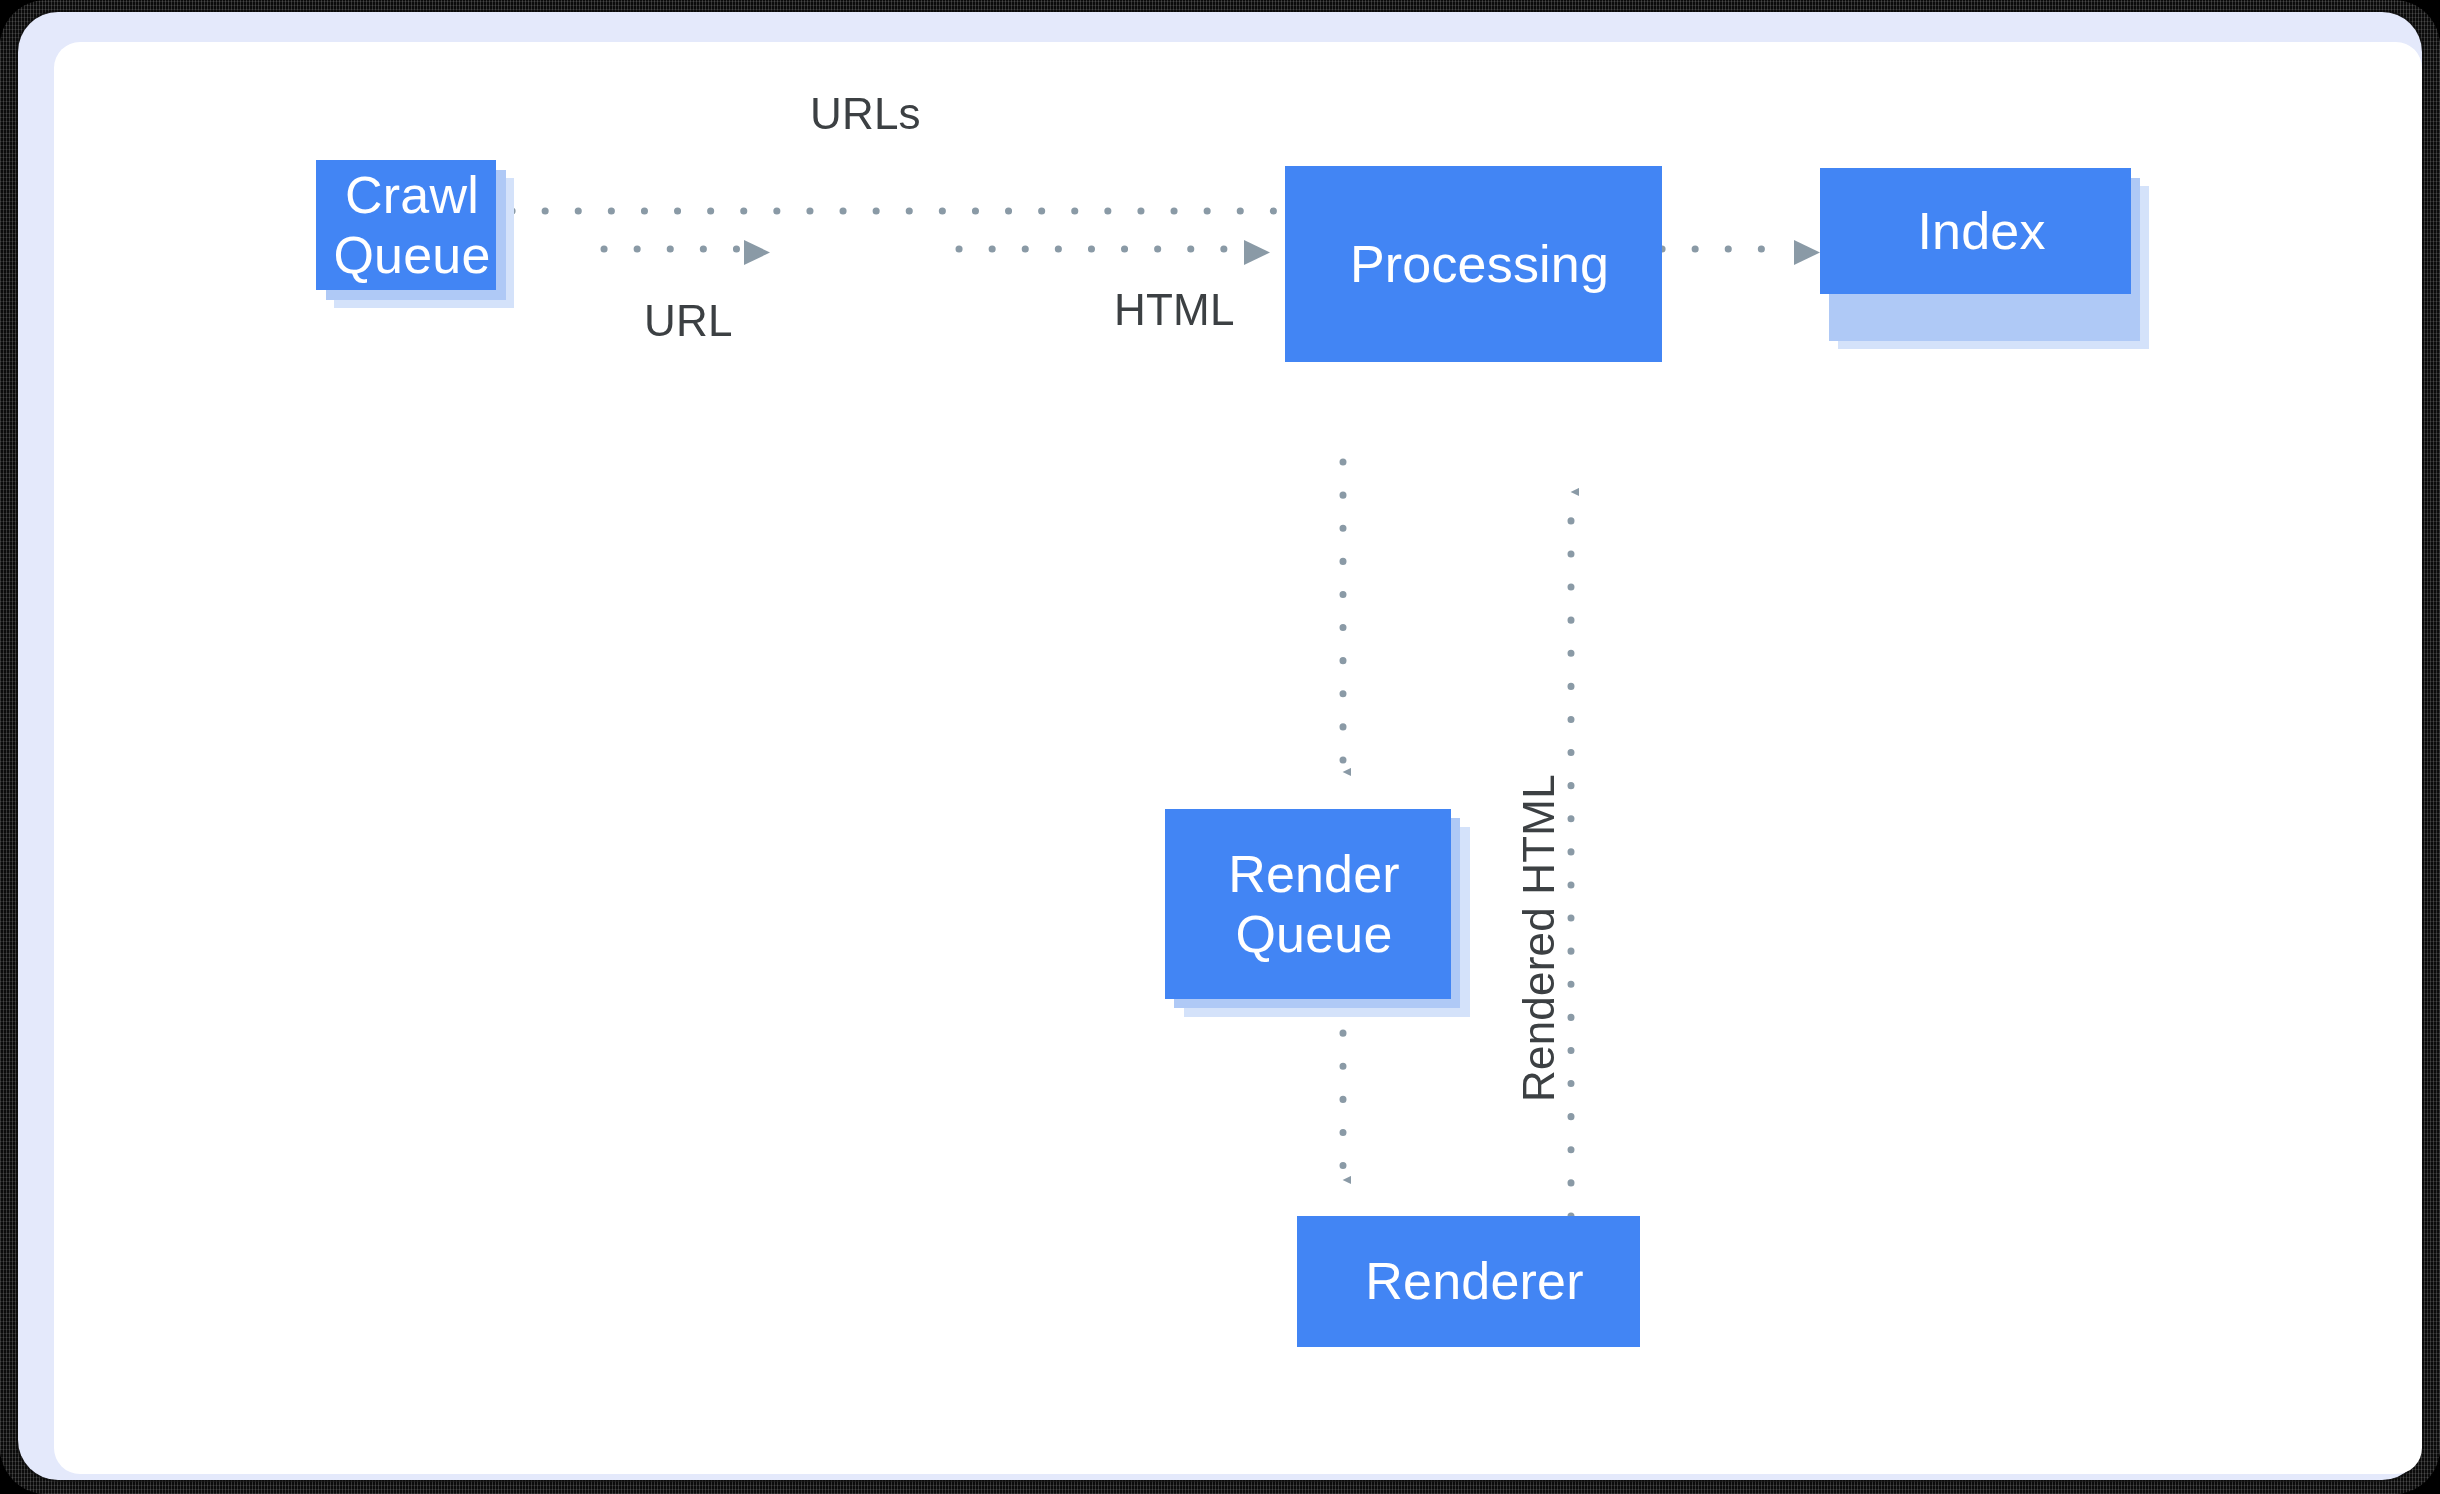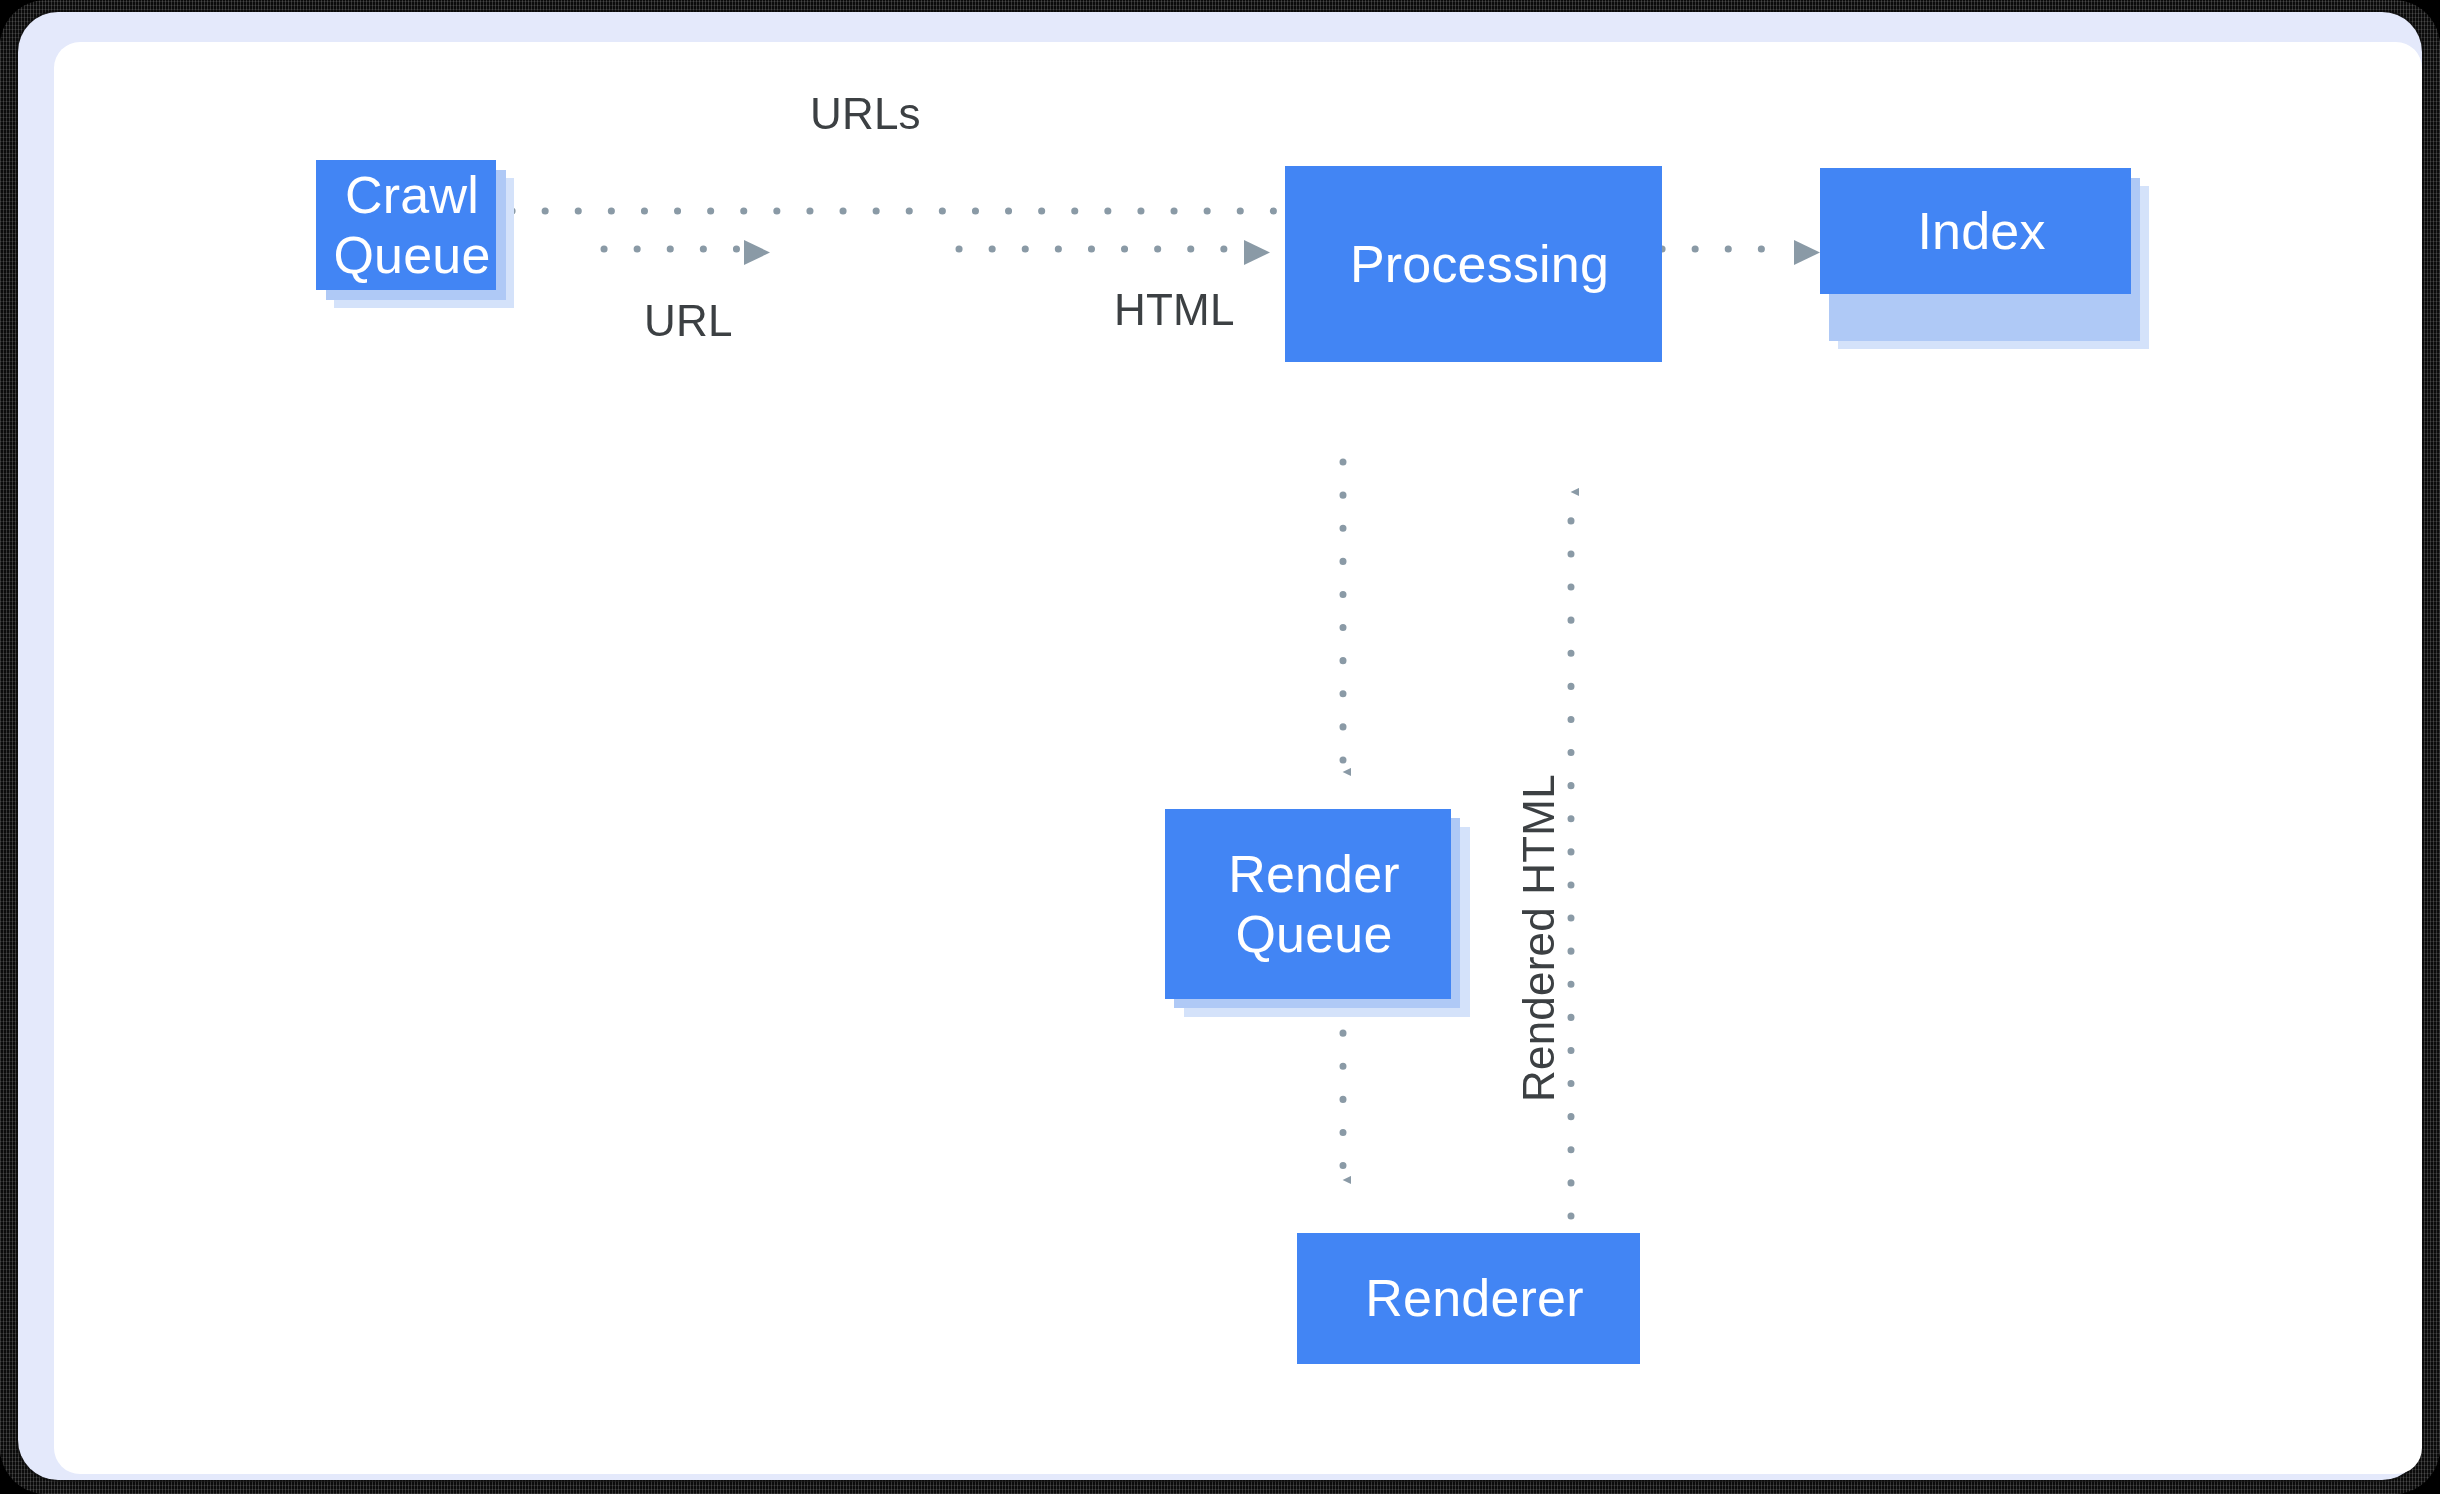--- a/index.html
+++ b/index.html
@@ -162,21 +162,21 @@
 
         <div class="stack-2" style="left:1784px; top:144px; width:311px; height:163px;"></div>
         <div class="stack-1" style="left:1775px; top:136px; width:311px; height:163px;"></div>
         <div class="node" style="left:1766px; top:126px; width:311px; height:126px;">Index</div>
 
         <div class="stack-2" style="left:1130px; top:785px; width:286px; height:190px;"></div>
         <div class="stack-1" style="left:1120px; top:776px; width:286px; height:190px;"></div>
         <div class="node" style="left:1111px; top:767px; width:286px; height:190px;">Render
 Queue</div>
 
-        <div class="node" style="left:1243px; top:1174px; width:343px; height:131px;margin-top:17px;">Renderer</div>
+        <div class="node" style="left:1243px; top:1174px; width:343px; height:131px;">Renderer</div>
 
         <div class="edge-label" style="left:756px; top:47px;">URLs</div>
 
         <div class="edge-label" style="left:590px; top:254px;">URL</div>
 
         <div class="edge-label" style="left:1060px; top:243px;">HTML</div>
 
         <div class="edge-label rot" style="left:1460px; top:1060px;">Rendered HTML</div>
 
       </div>

